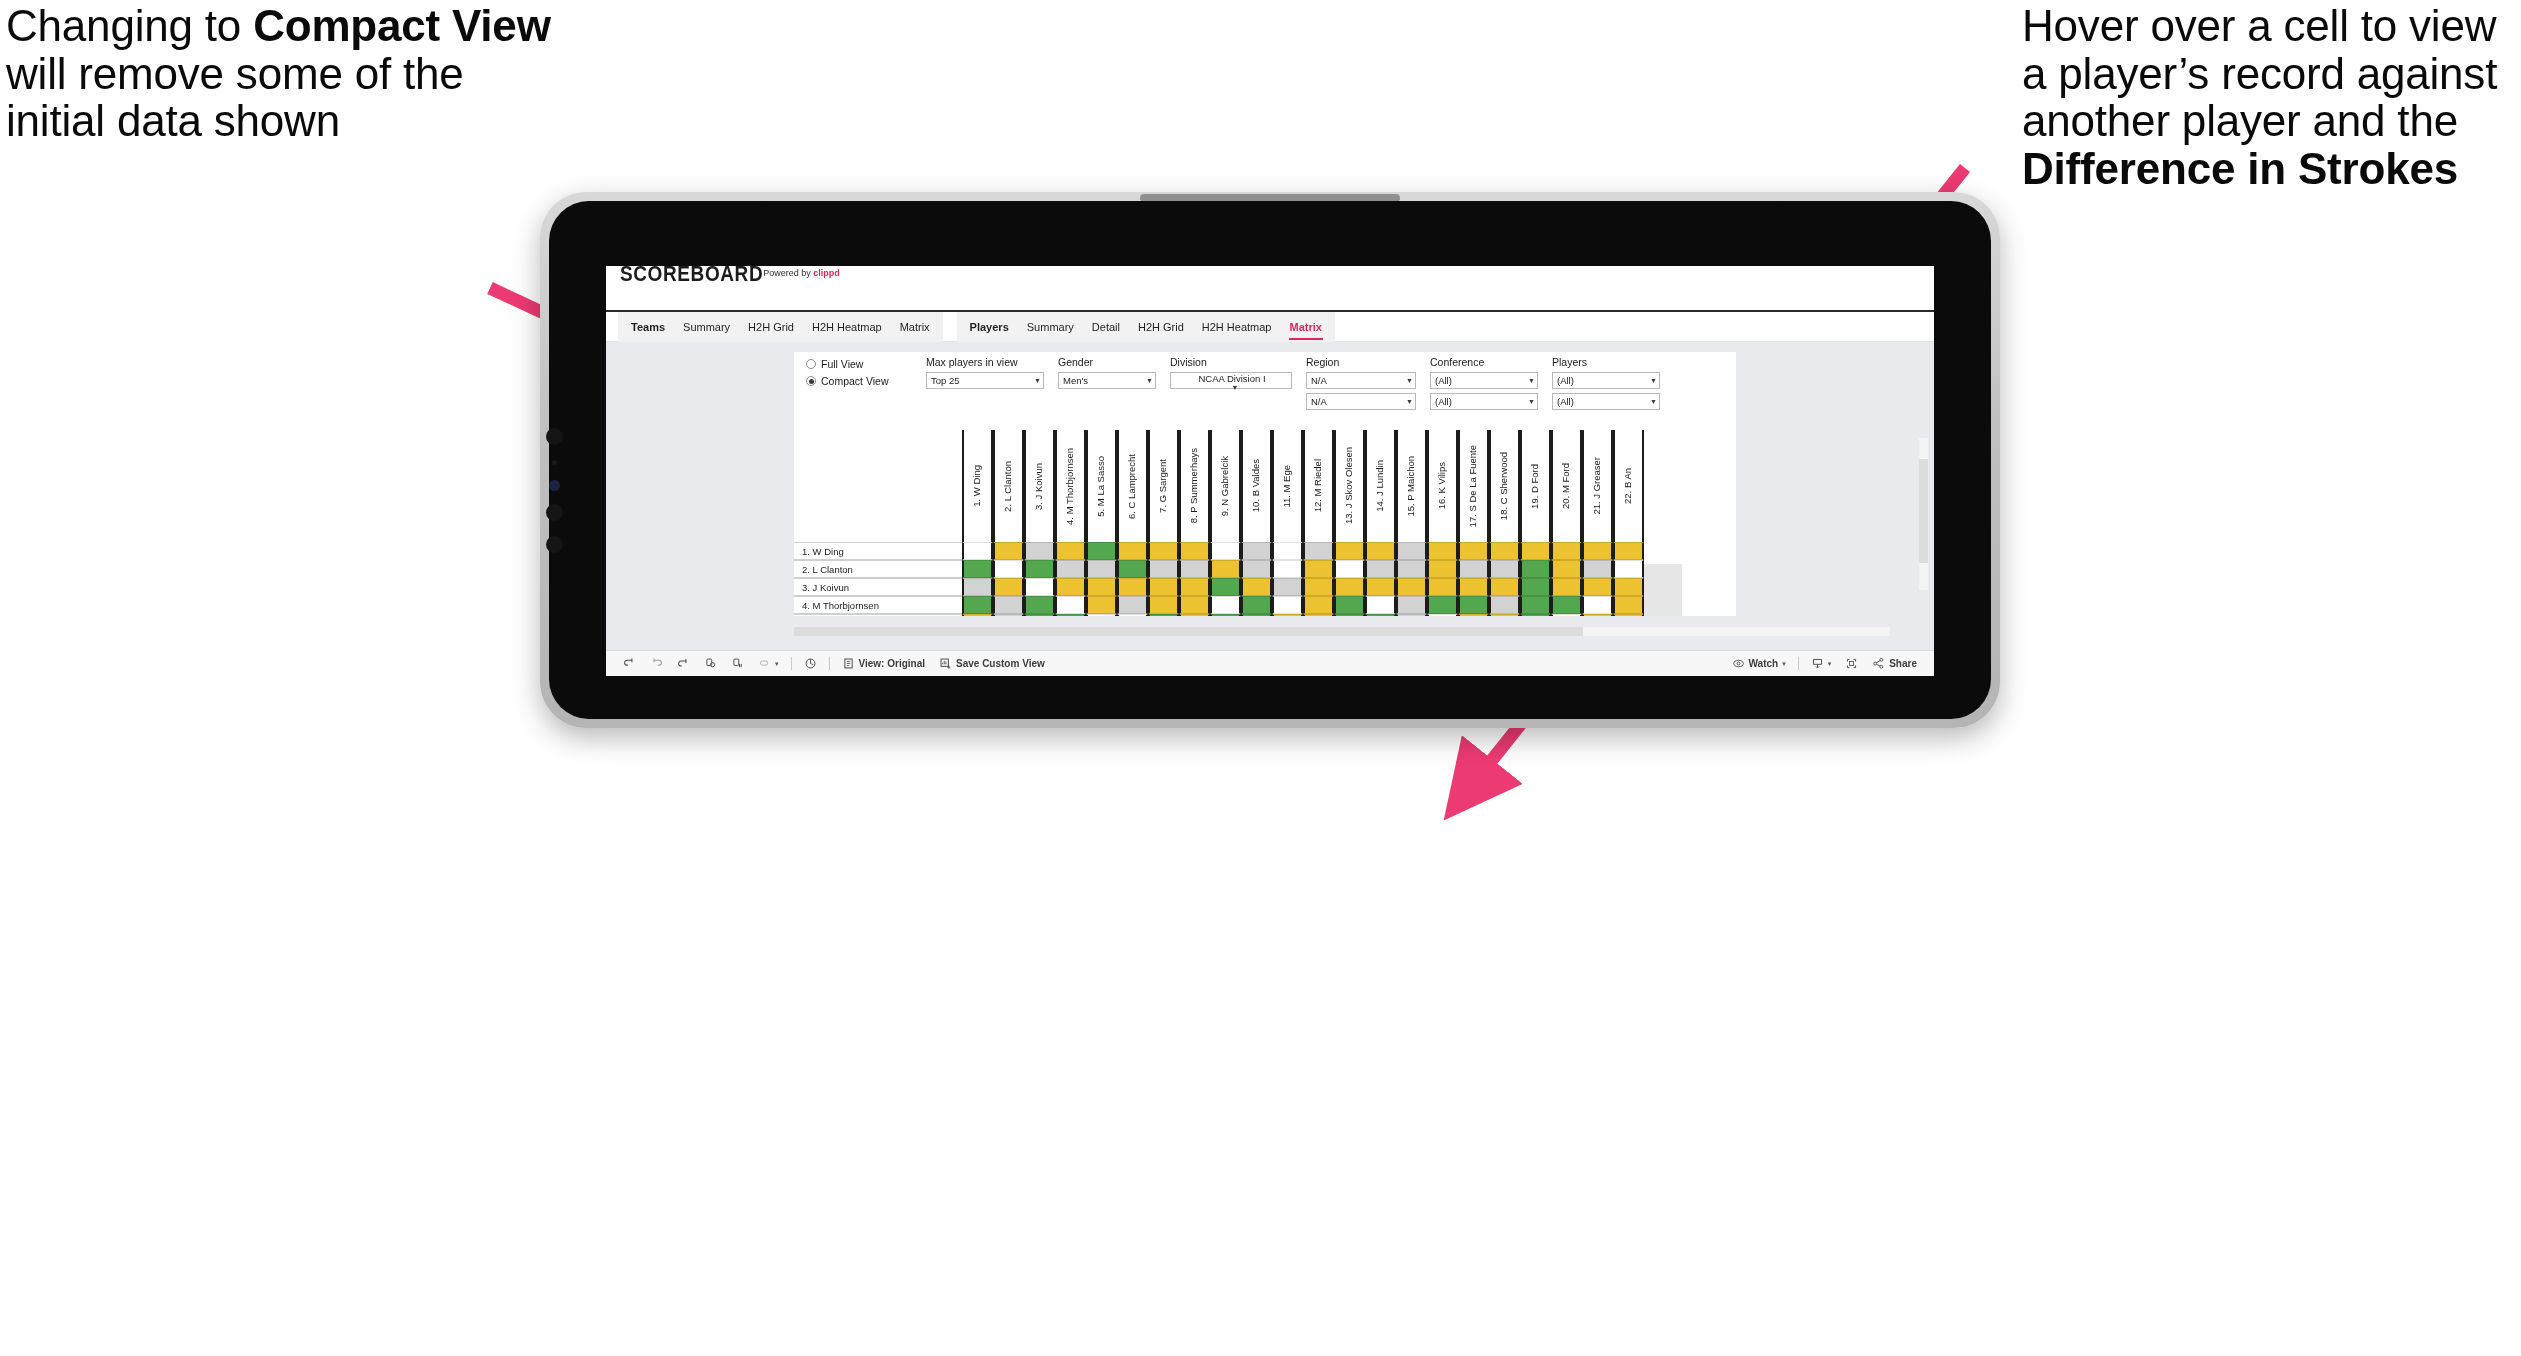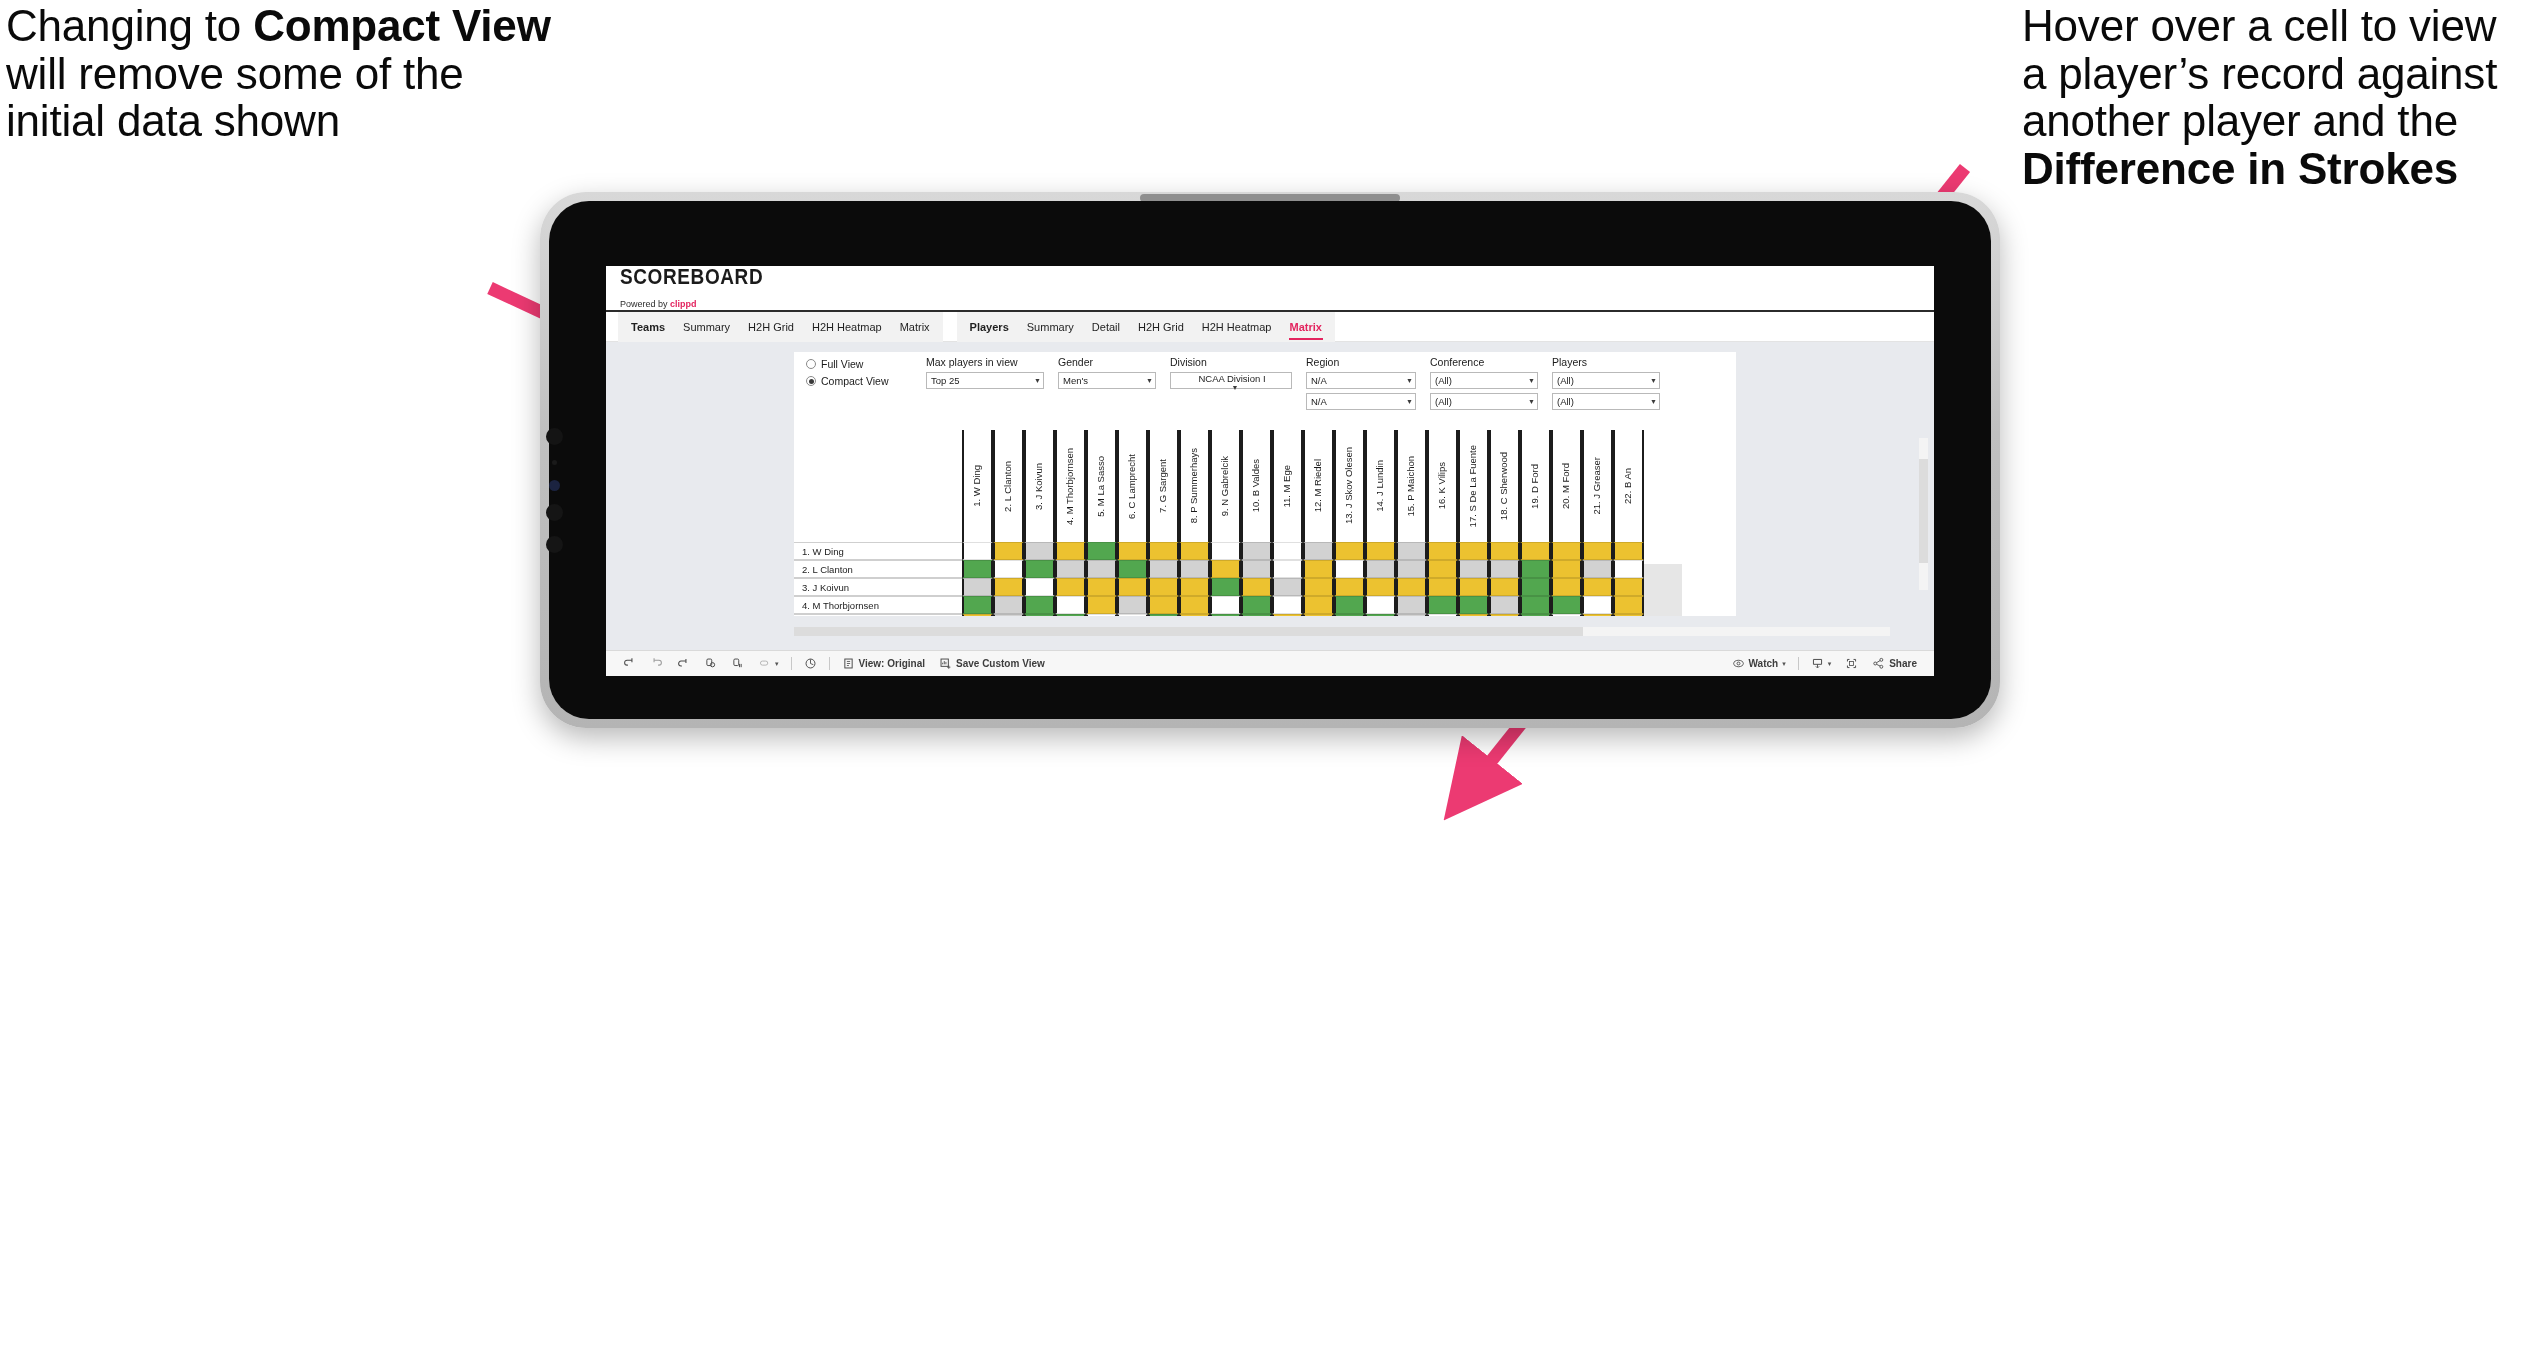--- a/index.html
+++ b/index.html
@@ -63,28 +63,28 @@
   #dev-topnotch{ position:absolute; left: 600px; top: 2px; width:260px; height:8px; background:#8f8f8f; border-radius:4px; }
 
   
   .app { position:absolute; inset:0; background:#fff; display:flex; flex-direction:column; }
 
   .topbar {
     height: 46px; background:#fff;
     border-bottom: 2px solid #2b2b2b;
     display:flex; align-items:stretch; padding-left: 14px;
   }
-  .brand { display:flex; flex-direction:column; justify-content:center; padding: 0 14px 0 0; }
+  .brand { display:flex; flex-direction:row; padding: 0 14px 0 0; }
   .brand-title {
     font-family: "Liberation Sans", sans-serif;
     font-weight:700; font-size: 19px; letter-spacing: .6px;
     color:#1b1b1b; line-height:1;
     transform: scaleY(1.16); transform-origin: left center;
   }
-  .brand-sub { font-size: 9px; color:#2d2d2d; margin-top:14px; line-height:1; }
+  .brand-sub { font-size: 9px; color:#2d2d2d; margin-top:3px; line-height:1; }
   .brand-sub span { color:#e3245f; font-weight:700; }
 
   .topnav { display:flex; align-items:stretch; }
   .topnav-item {
     display:flex; align-items:center; padding: 0 16px;
     font-size: 12.5px; letter-spacing:.35px; color:#1f1f1f; cursor:pointer;
     position:relative;
   }
   .topnav-item.active::after {
     content:""; position:absolute; left:10px; right:10px; bottom:0; height:3px; background:#e3245f;

